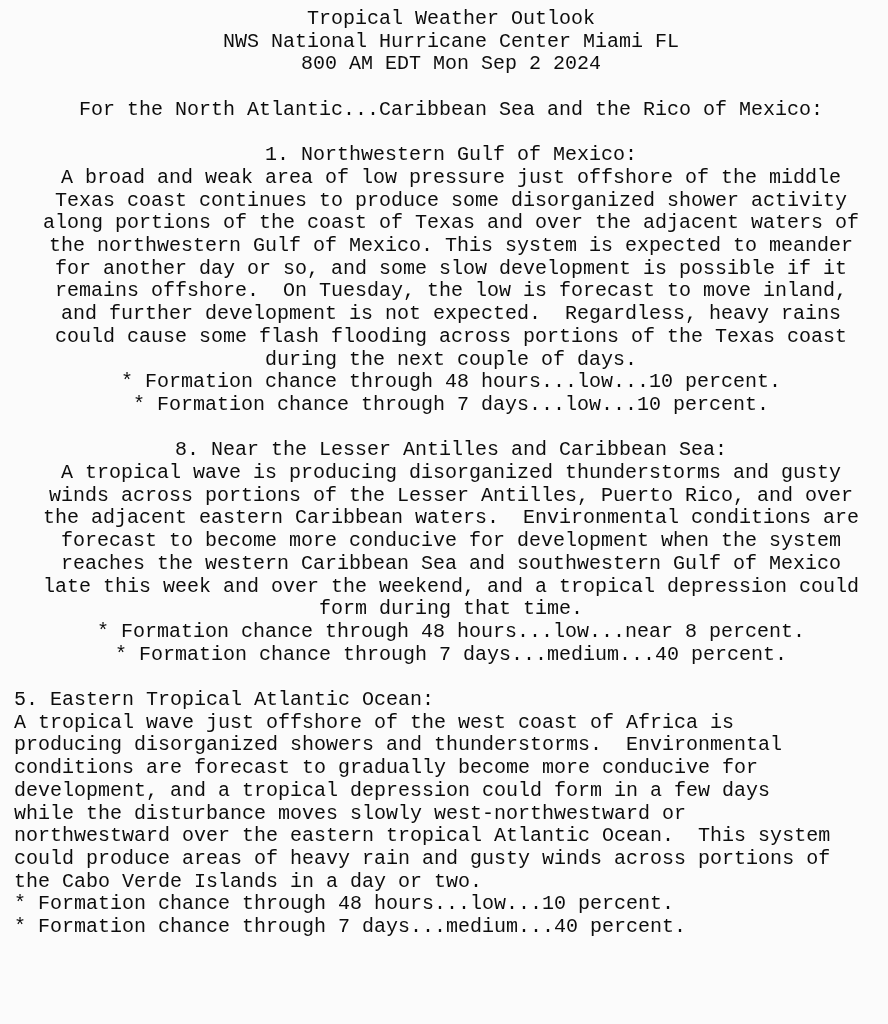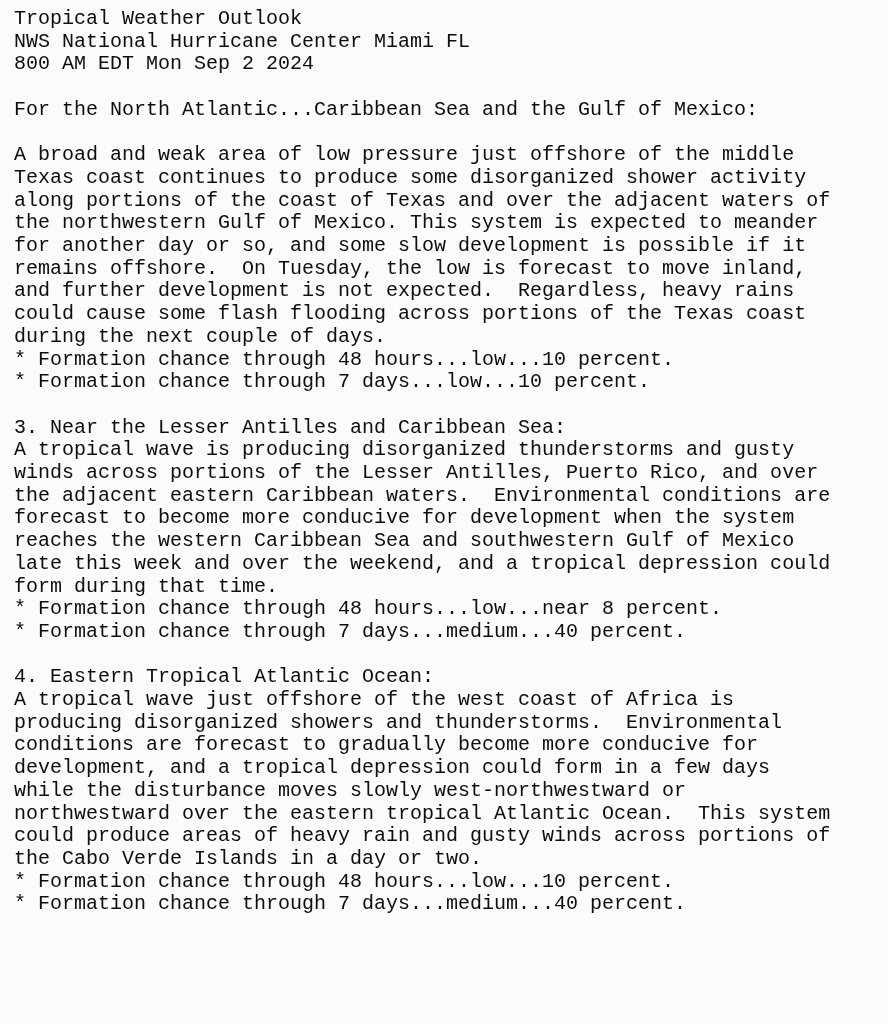--- a/index.html
+++ b/index.html
@@ -18,63 +18,64 @@
   }
   #doc {
     padding: 8px 0 0 14px;
   }
   pre {
     margin: 0;
     padding: 0;
     font: inherit;
     white-space: pre;
   }
-  .gap1 { margin-bottom: 22.7px; }  
+  .gap1 { margin-bottom: 22.7px; text-align: center; }  
   .gap2 { margin-bottom: 45.4px; }  
 </style>
 </head>
 <body>
 
 <div id="doc">
 
   <pre class="gap1">Tropical Weather Outlook
 NWS National Hurricane Center Miami FL
 800 AM EDT Mon Sep 2 2024</pre>
 
-  <pre class="gap1">For the North Atlantic...Caribbean Sea and the Gulf of Mexico:</pre>
+  <pre class="gap1">For the North Atlantic...Caribbean Sea and the Rico of Mexico:</pre>
 
   <div class="gap1">
+    <pre>1. Northwestern Gulf of Mexico:</pre>
     <pre>A broad and weak area of low pressure just offshore of the middle
 Texas coast continues to produce some disorganized shower activity
 along portions of the coast of Texas and over the adjacent waters of
 the northwestern Gulf of Mexico. This system is expected to meander
 for another day or so, and some slow development is possible if it
 remains offshore.  On Tuesday, the low is forecast to move inland,
 and further development is not expected.  Regardless, heavy rains
 could cause some flash flooding across portions of the Texas coast
 during the next couple of days.</pre>
     <pre>* Formation chance through 48 hours...low...10 percent.
 * Formation chance through 7 days...low...10 percent.</pre>
   </div>
 
   <div class="gap1">
-    <pre>3. Near the Lesser Antilles and Caribbean Sea:</pre>
+    <pre>8. Near the Lesser Antilles and Caribbean Sea:</pre>
     <pre>A tropical wave is producing disorganized thunderstorms and gusty
 winds across portions of the Lesser Antilles, Puerto Rico, and over
 the adjacent eastern Caribbean waters.  Environmental conditions are
 forecast to become more conducive for development when the system
 reaches the western Caribbean Sea and southwestern Gulf of Mexico
 late this week and over the weekend, and a tropical depression could
 form during that time.</pre>
     <pre>* Formation chance through 48 hours...low...near 8 percent.
 * Formation chance through 7 days...medium...40 percent.</pre>
   </div>
 
   <div class="gap2">
-    <pre>4. Eastern Tropical Atlantic Ocean:</pre>
+    <pre>5. Eastern Tropical Atlantic Ocean:</pre>
     <pre>A tropical wave just offshore of the west coast of Africa is
 producing disorganized showers and thunderstorms.  Environmental
 conditions are forecast to gradually become more conducive for
 development, and a tropical depression could form in a few days
 while the disturbance moves slowly west-northwestward or
 northwestward over the eastern tropical Atlantic Ocean.  This system
 could produce areas of heavy rain and gusty winds across portions of
 the Cabo Verde Islands in a day or two.</pre>
     <pre>* Formation chance through 48 hours...low...10 percent.
 * Formation chance through 7 days...medium...40 percent.</pre>

